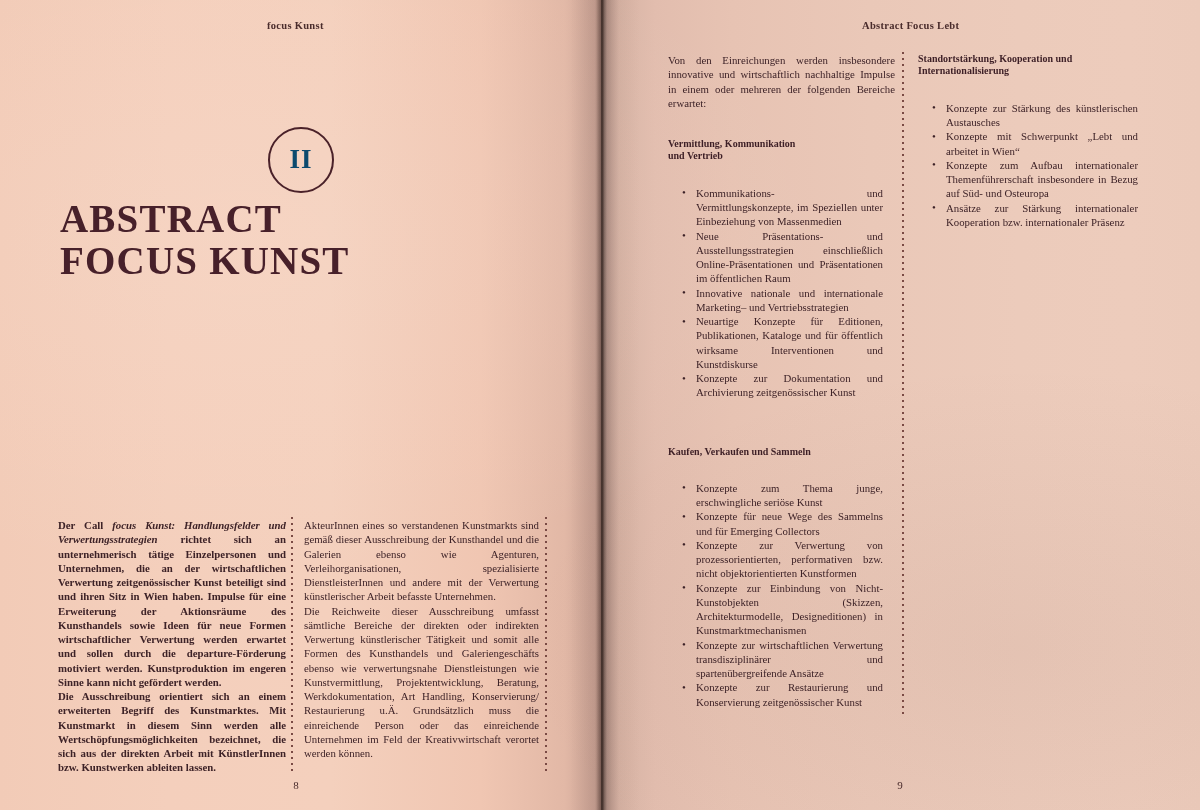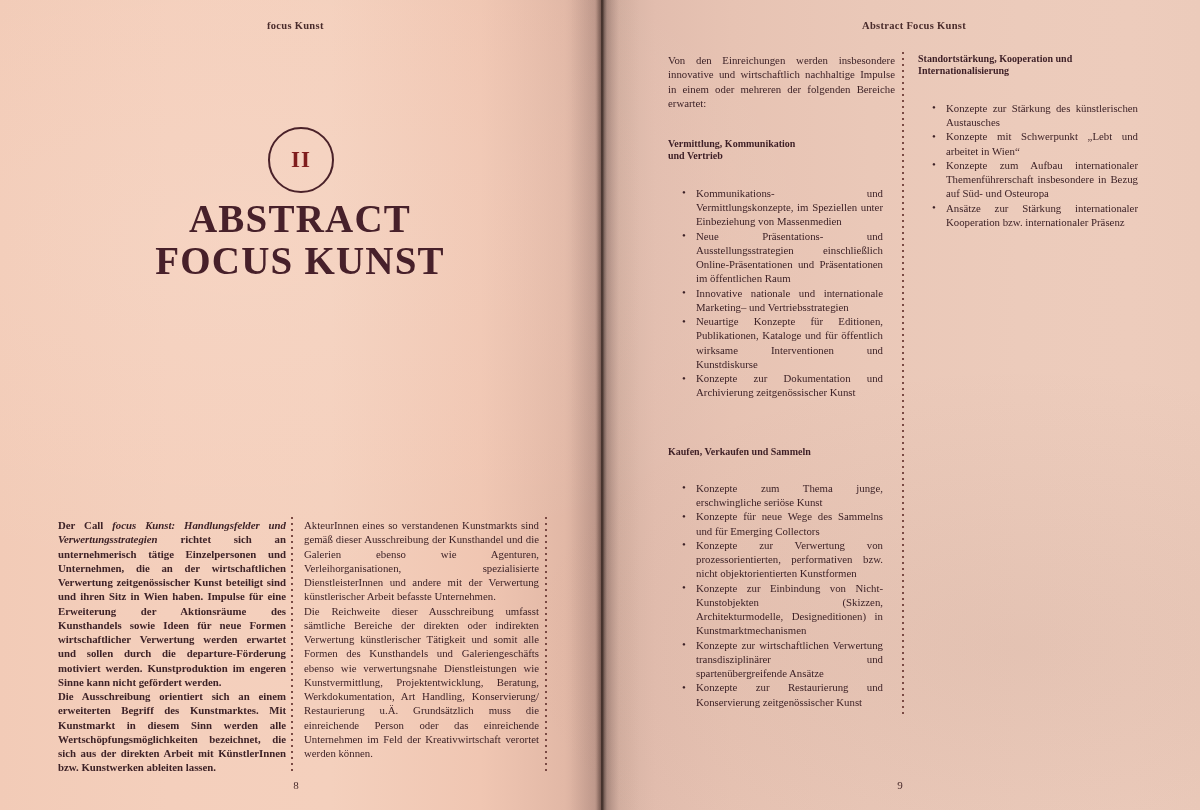--- a/index.html
+++ b/index.html
@@ -106,34 +106,34 @@
     top: 127px;
     width: 62px;
     height: 62px;
     border: 2px solid #4a2129;
     border-radius: 50%;
     display: flex;
     align-items: center;
     justify-content: center;
   }
   .medallion span {
-    font-size: 23px;
+    font-size: 27px;
     font-weight: 700;
     letter-spacing: 1px;
-    color: #7f1d1d;
+    color: #0c4a6e;
     line-height: 1;
     position: relative;
     top: -1px;
   }
   .opener {
     position: absolute;
     left: 60px;
     top: 198px;
     width: 480px;
-    text-align: center;
+    text-align: left;
     color: #47202a;
   }
   .opener .t1, .opener .t2 {
     font-size: 39px;
     font-weight: 700;
     letter-spacing: 1.2px;
     line-height: 1.08;
   }
   .opener .t3, .opener .t4 {
     font-size: 19px;
@@ -209,21 +209,21 @@
 <body>
 
 <div id="spread">
 
   <div class="page left"></div>
   <div class="page right"></div>
   <div class="grain"></div>
   <div class="gutter-shadow"></div>
 
   <div class="runhead l">focus Kunst</div>
-  <div class="runhead r">Abstract Focus Kunst</div>
+  <div class="runhead r">Abstract Focus Lebt</div>
 
   <div class="medallion">
     <span>II</span>
   </div>
   <div class="opener">
     <div class="t1">ABSTRACT</div>
     <div class="t2">FOCUS KUNST</div>
   </div>
 
   <div class="vrule v1"></div>

